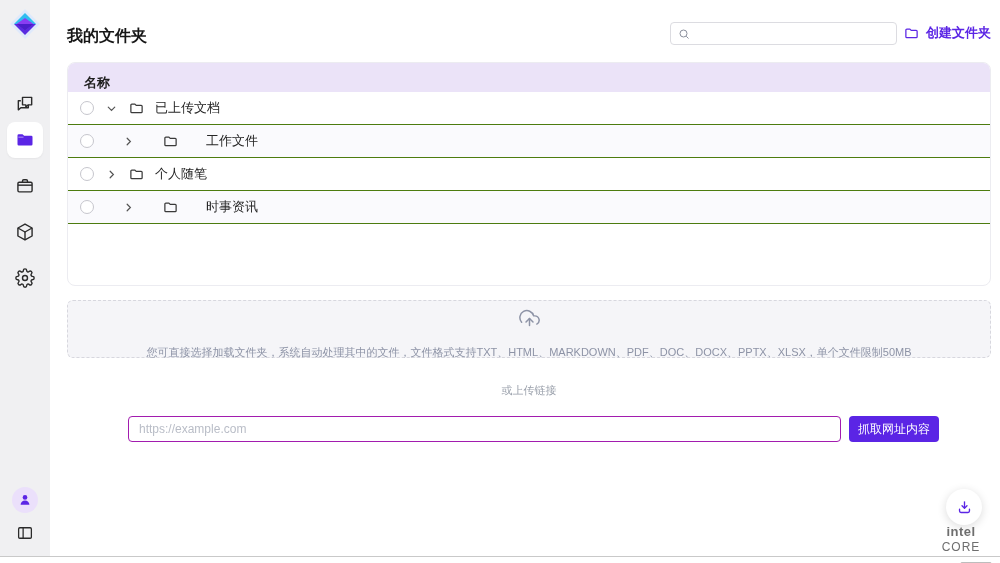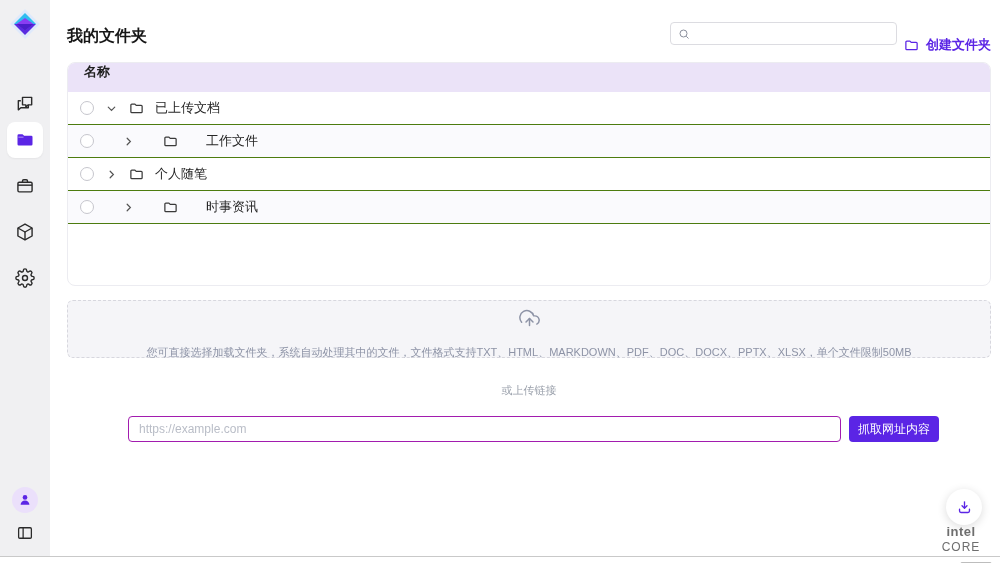--- a/index.html
+++ b/index.html
@@ -16,26 +16,26 @@
   .avatar { position:absolute; left:12px; top:487px; width:26px; height:26px; border-radius:50%; background:#ebe0fb; display:flex; align-items:center; justify-content:center; }
   .avatar svg { width:14px; height:14px; }
   .collapse-btn { position:absolute; left:16px; top:524px; width:18px; height:18px; color:#2b2b2b; }
   .collapse-btn svg { width:18px; height:18px; display:block; }
 
   
   .page-title { position:absolute; left:67px; top:26px; font-size:16px; font-weight:700; color:#161616; }
   .search-box { position:absolute; left:670px; top:22px; width:227px; height:23px; border:1px solid #dcdce1; border-radius:4px; background:#fff; display:flex; align-items:center; padding:0 7px; }
   .search-box svg { width:12px; height:12px; flex:0 0 auto; }
   .search-box input { border:none; outline:none; flex:1; margin-left:6px; font-size:12px; color:#333; background:transparent; min-width:0; }
-  .create-btn { position:absolute; right:9px; top:36px; display:flex; align-items:center; gap:7px; color:#5b25e5; font-size:13px; font-weight:700; cursor:pointer; background:none; border:none; font-family:inherit; }
+  .create-btn { position:absolute; right:9px; top:24px; display:flex; align-items:center; gap:7px; color:#5b25e5; font-size:13px; font-weight:700; cursor:pointer; background:none; border:none; font-family:inherit; }
   .create-btn svg { width:15px; height:15px; }
 
   
   .card { position:absolute; left:67px; top:62px; width:924px; height:224px; background:#fff; border:1px solid #ececf1; border-radius:8px; overflow:hidden; }
-  .thead { height:29px; background:#ebe3f8; display:flex; align-items:flex-start; padding-left:16px; font-size:13px; font-weight:700; color:#1f1f1f; }
+  .thead { height:29px; background:#ebe3f8; display:flex; align-items:flex-end; padding-left:16px; font-size:13px; font-weight:700; color:#1f1f1f; }
   .trow { height:33px; display:flex; align-items:center; padding-left:12px; gap:11px; border-bottom:1px solid #4d7c0f; }
   .trow.alt { background:#fafafd;gap:28px; }
   .chk { width:14px; height:14px; border:1px solid #c6c6cd; border-radius:50%; background:#fff; flex:0 0 auto; }
   .chev { width:13px; height:13px; color:#555; flex:0 0 auto; }
   .chev svg { width:13px; height:13px; display:block; }
   .row-folder { width:15px; height:15px; color:#3a3a3a; flex:0 0 auto; }
   .row-folder svg { width:15px; height:15px; display:block; }
   .row-label { font-size:13px; color:#262626; }
 
   

